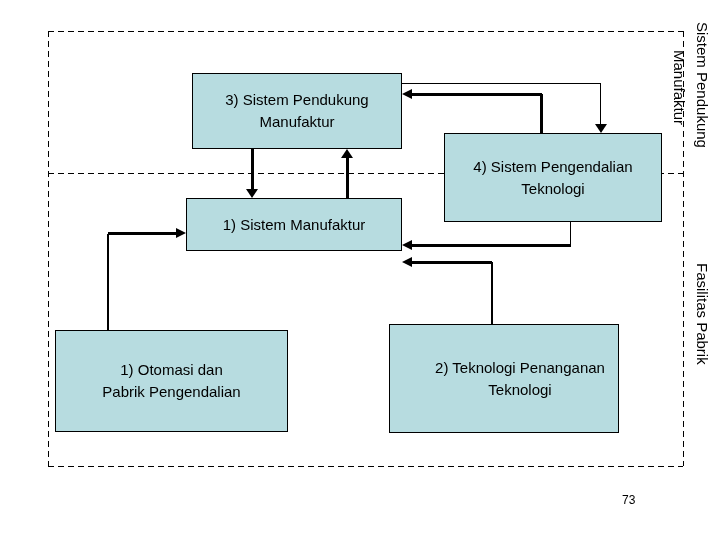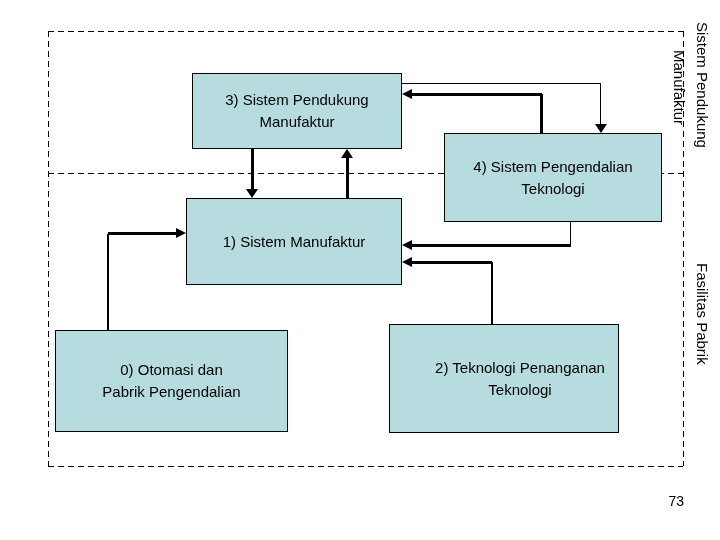--- a/index.html
+++ b/index.html
@@ -55,23 +55,23 @@
   
   .vlabel {
     position: absolute;
     writing-mode: vertical-rl;
     font-size: 15px;
     white-space: nowrap;
     background: transparent;
   }
   .page-number {
     position: absolute;
-    left: 656px; top: 493px; width: 28px;
-    text-align: right;
-    font-size: 14px;
+    left: 622px; top: 493px; width: 28px;
+    text-align: left;
+    font-size: 12px;
   }
 </style>
 </head>
 <body>
 
 <div class="slide">
 
 
   <div class="hdash" style="left:48px; top:31px; width:635px;"></div>
   <div class="hdash" style="left:48px; top:173px; width:635px;"></div>
@@ -122,26 +122,26 @@
   <div class="box" style="left:192px; top:73px; width:210px; height:76px;">
     <div>3) Sistem Pendukung</div>
     <div>Manufaktur</div>
   </div>
 
   <div class="box" style="left:444px; top:133px; width:218px; height:89px;">
     <div>4) Sistem Pengendalian</div>
     <div>Teknologi</div>
   </div>
 
-  <div class="box" style="left:186px; top:198px; width:216px; height:87px;">
+  <div class="box" style="left:186px; top:198px; width:216px; height:53px;">
     <div>1) Sistem Manufaktur</div>
   </div>
 
   <div class="box" style="left:55px; top:330px; width:233px; height:102px;">
-    <div>0) Otomasi dan</div>
+    <div>1) Otomasi dan</div>
     <div>Pabrik Pengendalian</div>
   </div>
 
   <div class="box" style="left:389px; top:324px; width:230px; height:109px;padding-left:32px;">
     <div>2) Teknologi Penanganan</div>
     <div>Teknologi</div>
   </div>
 
   <div class="vlabel" style="left:694px; top:22px;">Sistem Pendukung</div>
   <div class="vlabel" style="left:671px; top:50px;">Manufaktur</div>

